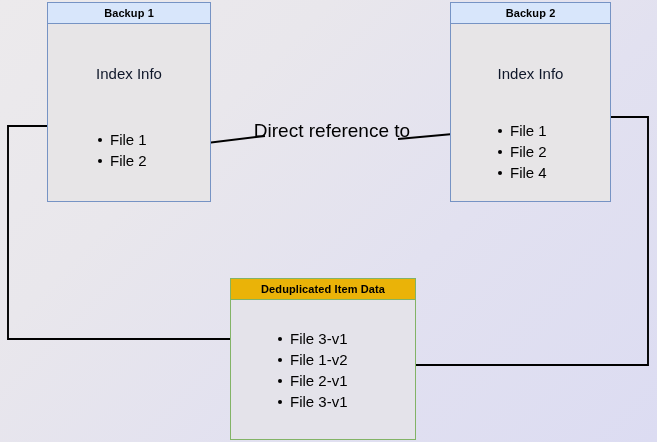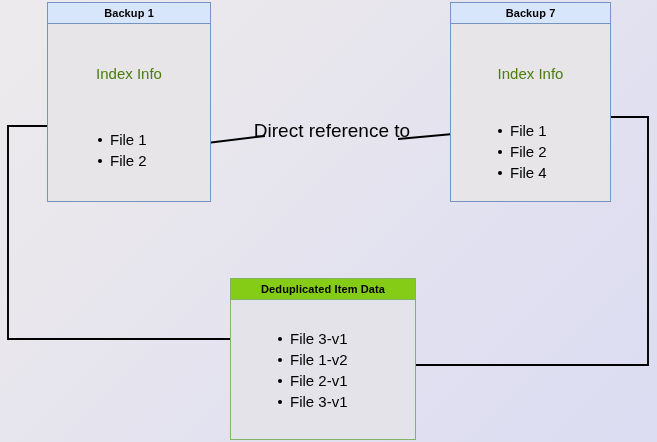--- a/index.html
+++ b/index.html
@@ -45,38 +45,38 @@
     font-size: 11px;
     font-weight: bold;
     color: #000;
     letter-spacing: 0.1px;
   }
   .box.blue .box-header {
     background: #d8e6fb;
     border-bottom: 1px solid #7693c4;
   }
   .box.green .box-header {
-    background: #84cc16;
+    background: #eab308;
     border-bottom: 1px solid #82b366;
   }
   .box-body {
     position: relative;
     background: #e7e5e7;
     height: calc(100% - 21px);
   }
   .box.green .box-body {
     background: #e4e3ea;
   }
   .index-title {
     position: absolute;
     left: 0;
     right: 0;
     text-align: center;
     font-size: 15px;
-    color: #4d7c0f;
+    color: #0f172a;
   }
   ul.items {
     position: absolute;
     margin: 0;
     padding: 0;
     list-style: none;
   }
   ul.items li {
     position: relative;
     font-size: 15px;
@@ -128,21 +128,21 @@
     <div class="box-body">
       <div class="index-title" style="top:41px;">Index Info</div>
       <ul class="items" style="left:48px; top:105px;">
         <li>File 1</li>
         <li>File 2</li>
       </ul>
     </div>
   </div>
 
   <div class="box blue" style="left:450px; top:2px; width:161px; height:200px;">
-    <div class="box-header">Backup 7</div>
+    <div class="box-header">Backup 2</div>
     <div class="box-body">
       <div class="index-title" style="top:41px;">Index Info</div>
       <ul class="items" style="left:45px; top:96px;">
         <li>File 1</li>
         <li>File 2</li>
         <li>File 4</li>
       </ul>
     </div>
   </div>
 

